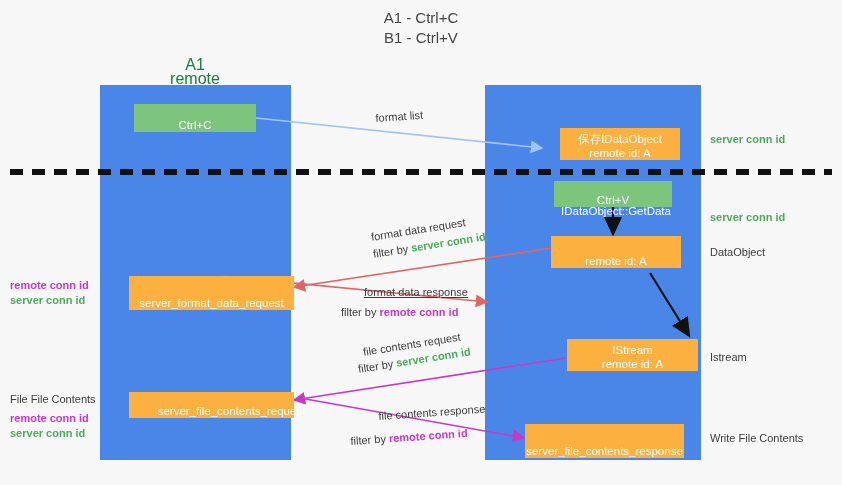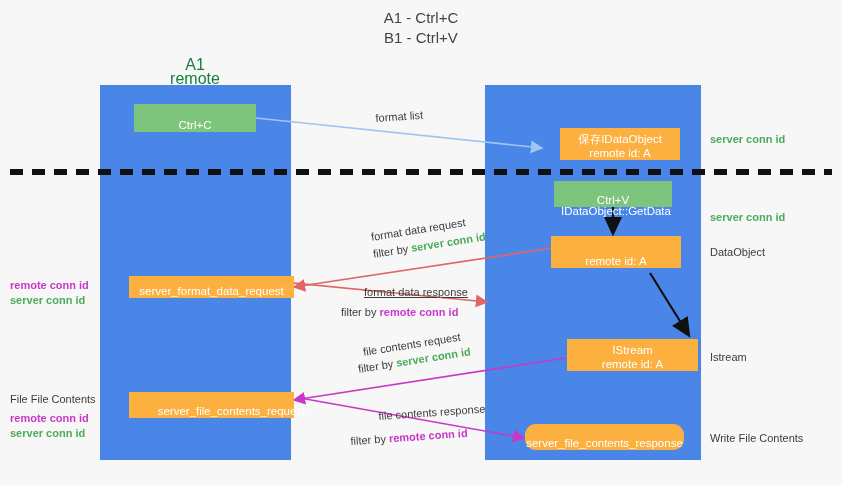--- a/index.html
+++ b/index.html
@@ -104,21 +104,21 @@
 
     <line x1="566" y1="358" x2="294" y2="400" stroke="#c838c8" stroke-width="1.6" marker-end="url(#ah-mag)"></line>
 
     <line x1="300" y1="398" x2="524" y2="438" stroke="#c838c8" stroke-width="1.6" marker-end="url(#ah-mag)"></line>
   </svg>
 
   <div class="box green" style="left:134px;top:104px;width:122px;height:28px;">
     <span>Ctrl+C</span>
   </div>
 
-  <div class="box orange" style="left:129px;top:276px;width:165px;height:22px;">
+  <div class="box orange" style="left:129px;top:276px;width:165px;height:34px;">
     <span>server_format_data_request</span>
   </div>
 
   <div class="box orange" style="left:129px;top:392px;width:165px;height:26px;padding-left:40px;">
     <span>server_file_contents_request</span>
   </div>
 
   <div class="box orange" style="left:553px;top:128px;width:120px;height:32px;margin-left:7px;">
     <span>保存IDataObject</span>
     <span class="l2">remote id: A</span>
@@ -132,21 +132,21 @@
     <span>IDataObject::GetData</span>
     <span class="l2">remote id: A</span>
   </div>
 
 
   <div class="box orange" style="left:567px;top:339px;width:131px;height:32px;">
     <span>IStream</span>
     <span class="l2">remote id: A</span>
   </div>
 
-  <div class="box orange" style="left:525px;top:424px;width:159px;height:26px;border-radius:11px;">
+  <div class="box orange" style="left:525px;top:424px;width:159px;height:34px;">
     <span>server_file_contents_response</span>
   </div>
 
   <div class="lbl rot-c" style="left:375px;top:111px;">
     <span>format list</span>
   </div>
 
   <div class="lbl rot-b" style="left:370px;top:230px;">
     <span>format data request</span>
   </div>

